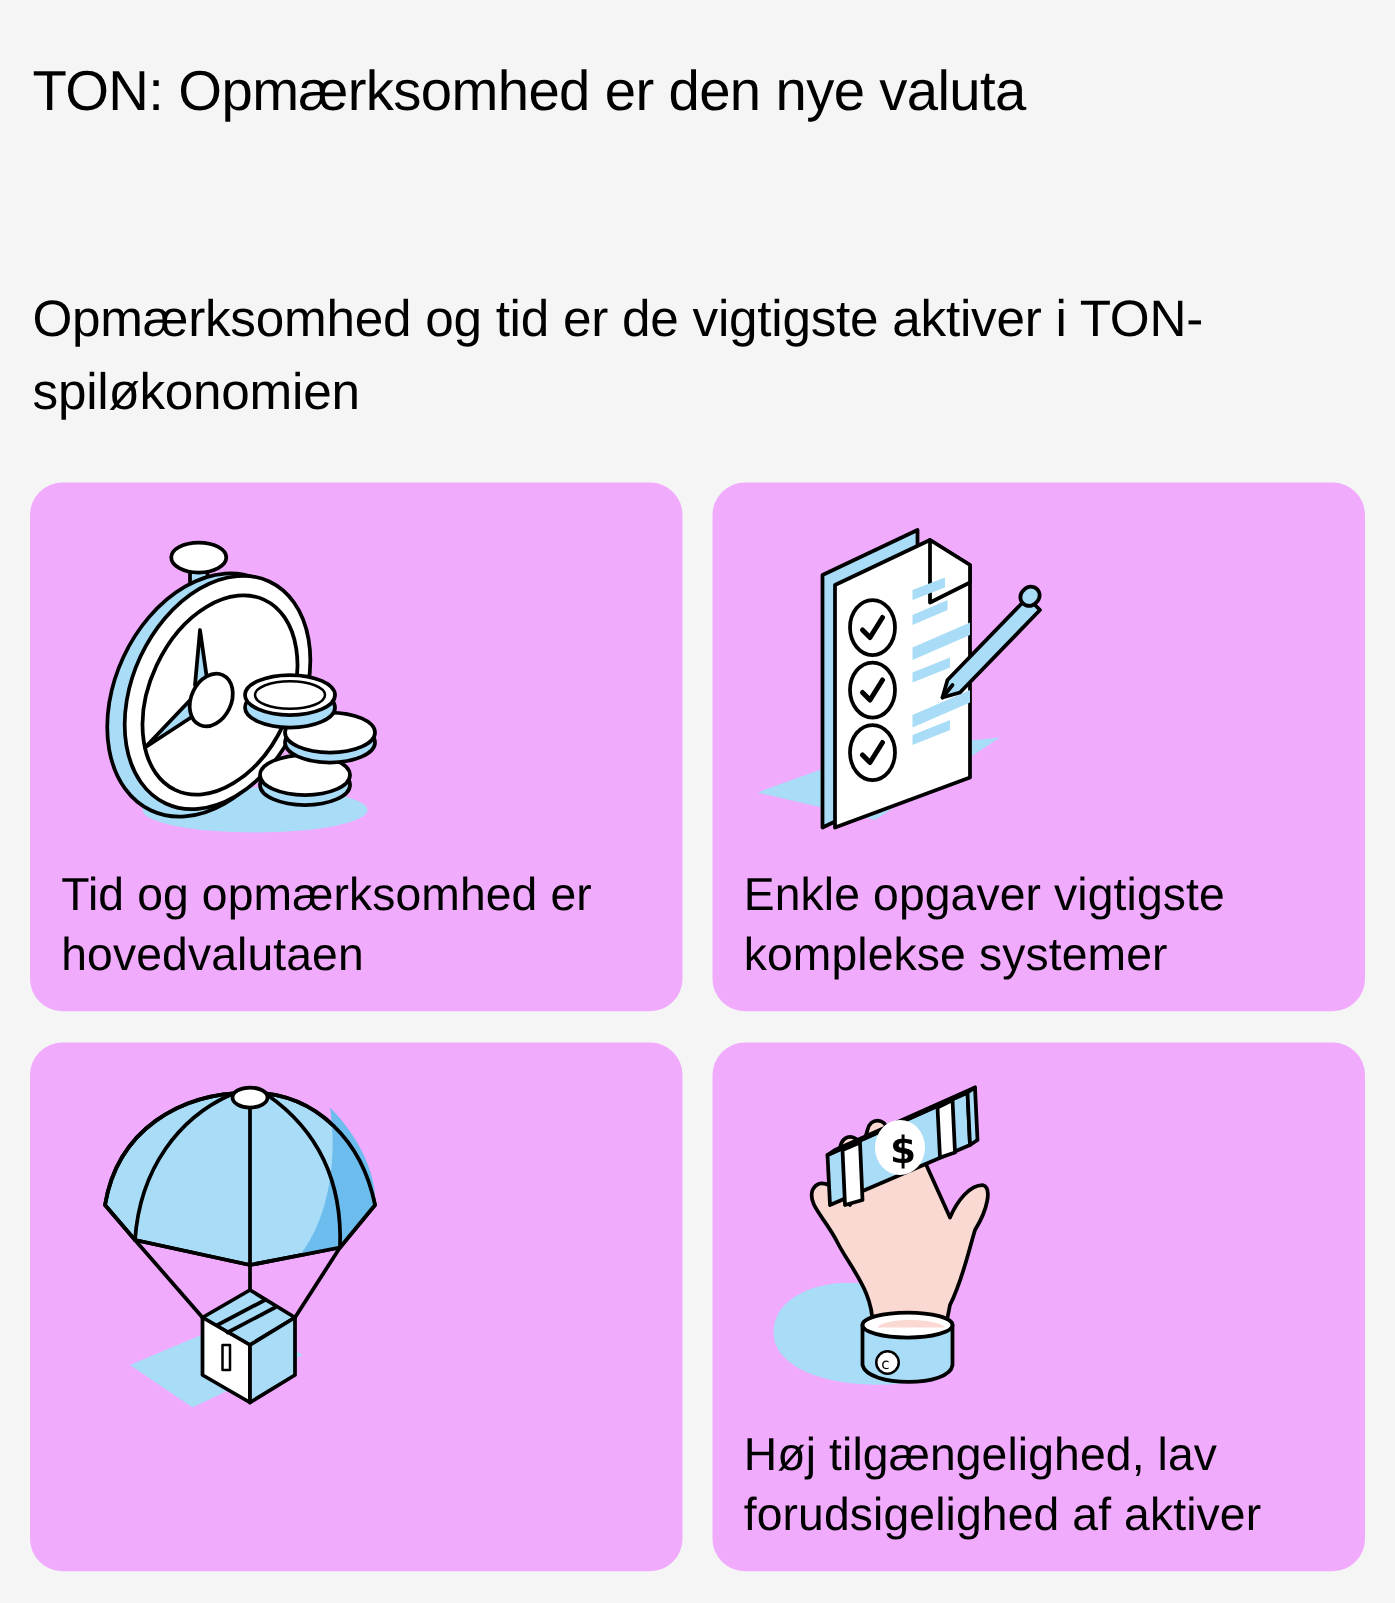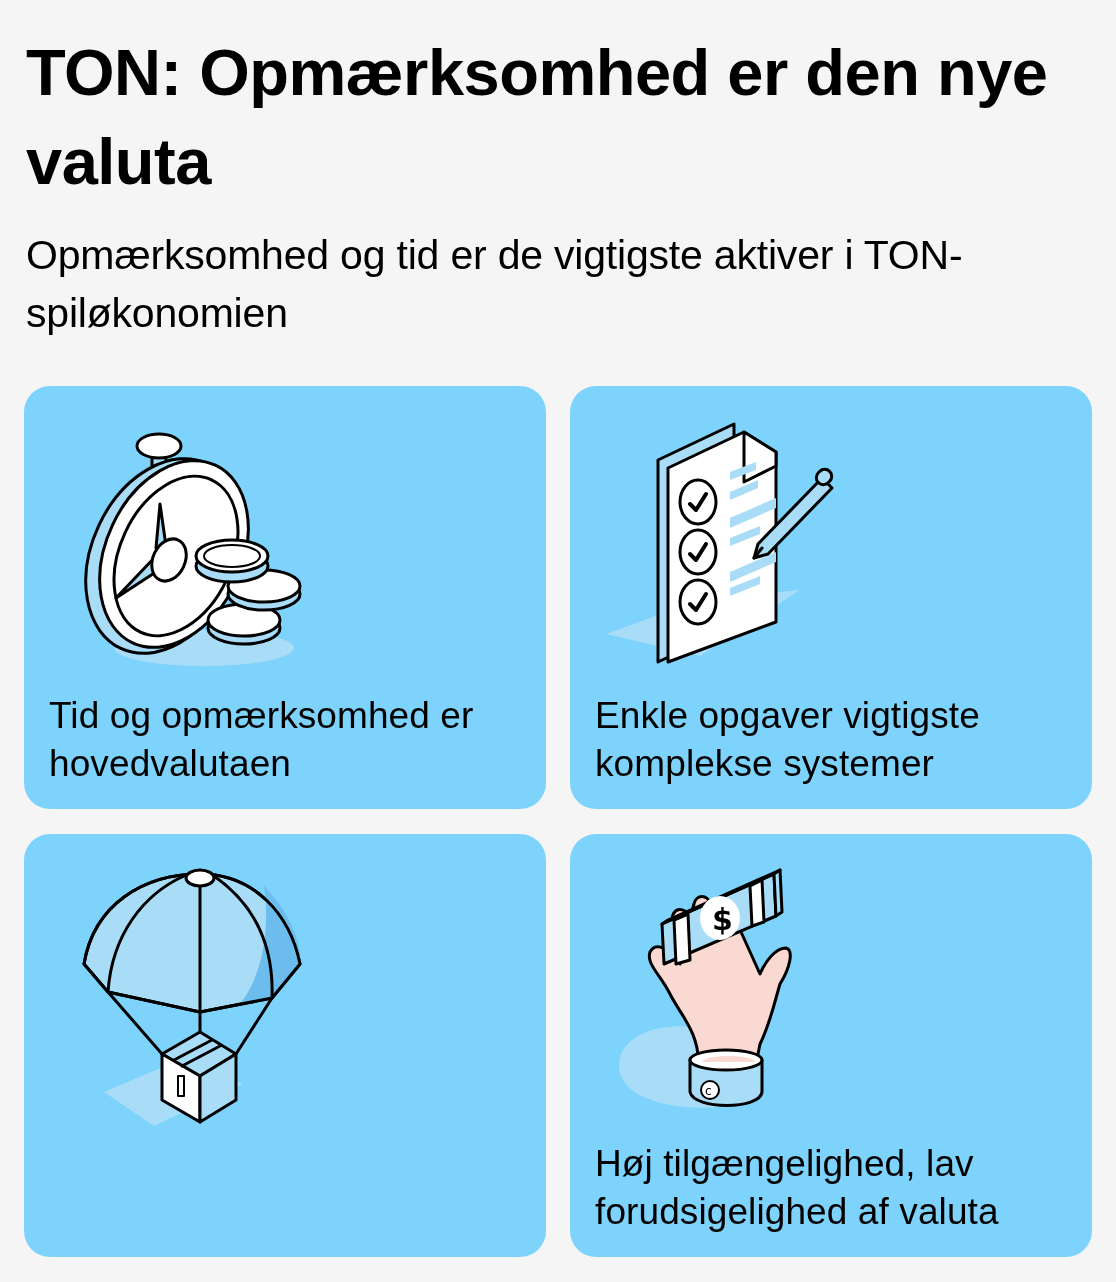--- a/index.html
+++ b/index.html
@@ -1,32 +1,32 @@
 <!DOCTYPE html>
 <html><head>
 <meta charset="utf-8">
 <style>
   * { box-sizing: border-box; margin: 0; padding: 0; }
   html, body { width: 1116px; height: 1282px; background: #f5f5f5; overflow: hidden; }
   body { font-family: "Liberation Sans", "DejaVu Sans", sans-serif; color: #000; position: relative; }
   .title {
     position: absolute; left: 26px; top: 28px; width: 1070px;
-    font-size: 65px; font-weight: 700; line-height: 89px; letter-spacing: -0.5px;
+    font-size: 45px; font-weight: 400; line-height: 89px; letter-spacing: -0.5px;
   }
   .subtitle {
     position: absolute; left: 26px; top: 226px; width: 1080px;
     font-size: 41px; font-weight: 400; line-height: 58px; letter-spacing: -0.2px;
   }
   .grid {
     position: absolute; left: 24px; top: 386px;
     display: grid; grid-template-columns: 522px 522px; grid-template-rows: 423px 423px;
     column-gap: 24px; row-gap: 25px;
   }
   .card {
-    background: #7dd3fc; border-radius: 26px; position: relative; overflow: hidden;
+    background: #f0abfc; border-radius: 26px; position: relative; overflow: hidden;
   }
   .card .illus { position: absolute; left: 40px; top: 30px; width: 280px; height: 270px; }
   .card .text {
     position: absolute; left: 25px; top: 306px; width: 480px;
     font-size: 37px; line-height: 48px; font-weight: 400; letter-spacing: 0.1px;
   }
   svg { overflow: visible; }
 </style>
 </head>
 <body>
@@ -153,16 +153,16 @@
           <text x="102" y="66" font-family="DejaVu Sans, sans-serif" font-weight="700" font-size="30" fill="#000" stroke="none">$</text>
 
           <path d="M80,196 C80,186 150,186 152,196 L152,228 C150,246 84,246 80,228 Z" fill="#a8dcf7"></path>
           <ellipse cx="116" cy="196" rx="36" ry="10" fill="#fff"></ellipse>
           <path d="M92,198 C96,190 140,190 146,198" fill="#fbd9d3" stroke="none"></path>
           <circle cx="100" cy="226" r="9" fill="#fff" stroke-width="2"></circle>
           <text x="95" y="231" font-family="DejaVu Sans, sans-serif" font-size="12" fill="#000" stroke="none">c</text>
         </g>
       </svg>
     </div>
-    <div class="text">Høj tilgængelighed, lav forudsigelighed af valuta</div>
+    <div class="text">Høj tilgængelighed, lav forudsigelighed af aktiver</div>
   </div>
 
 </div>
 
 </body></html>

